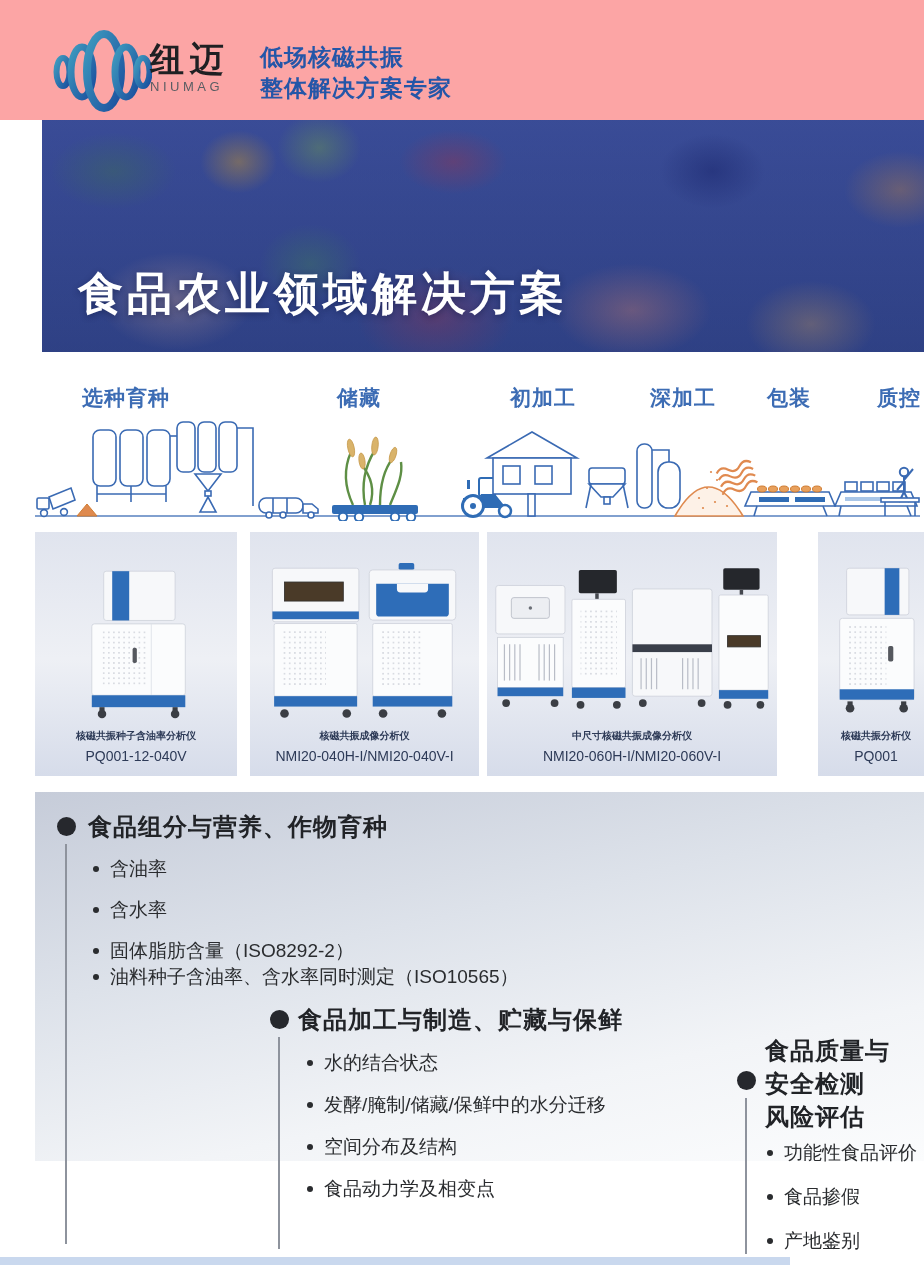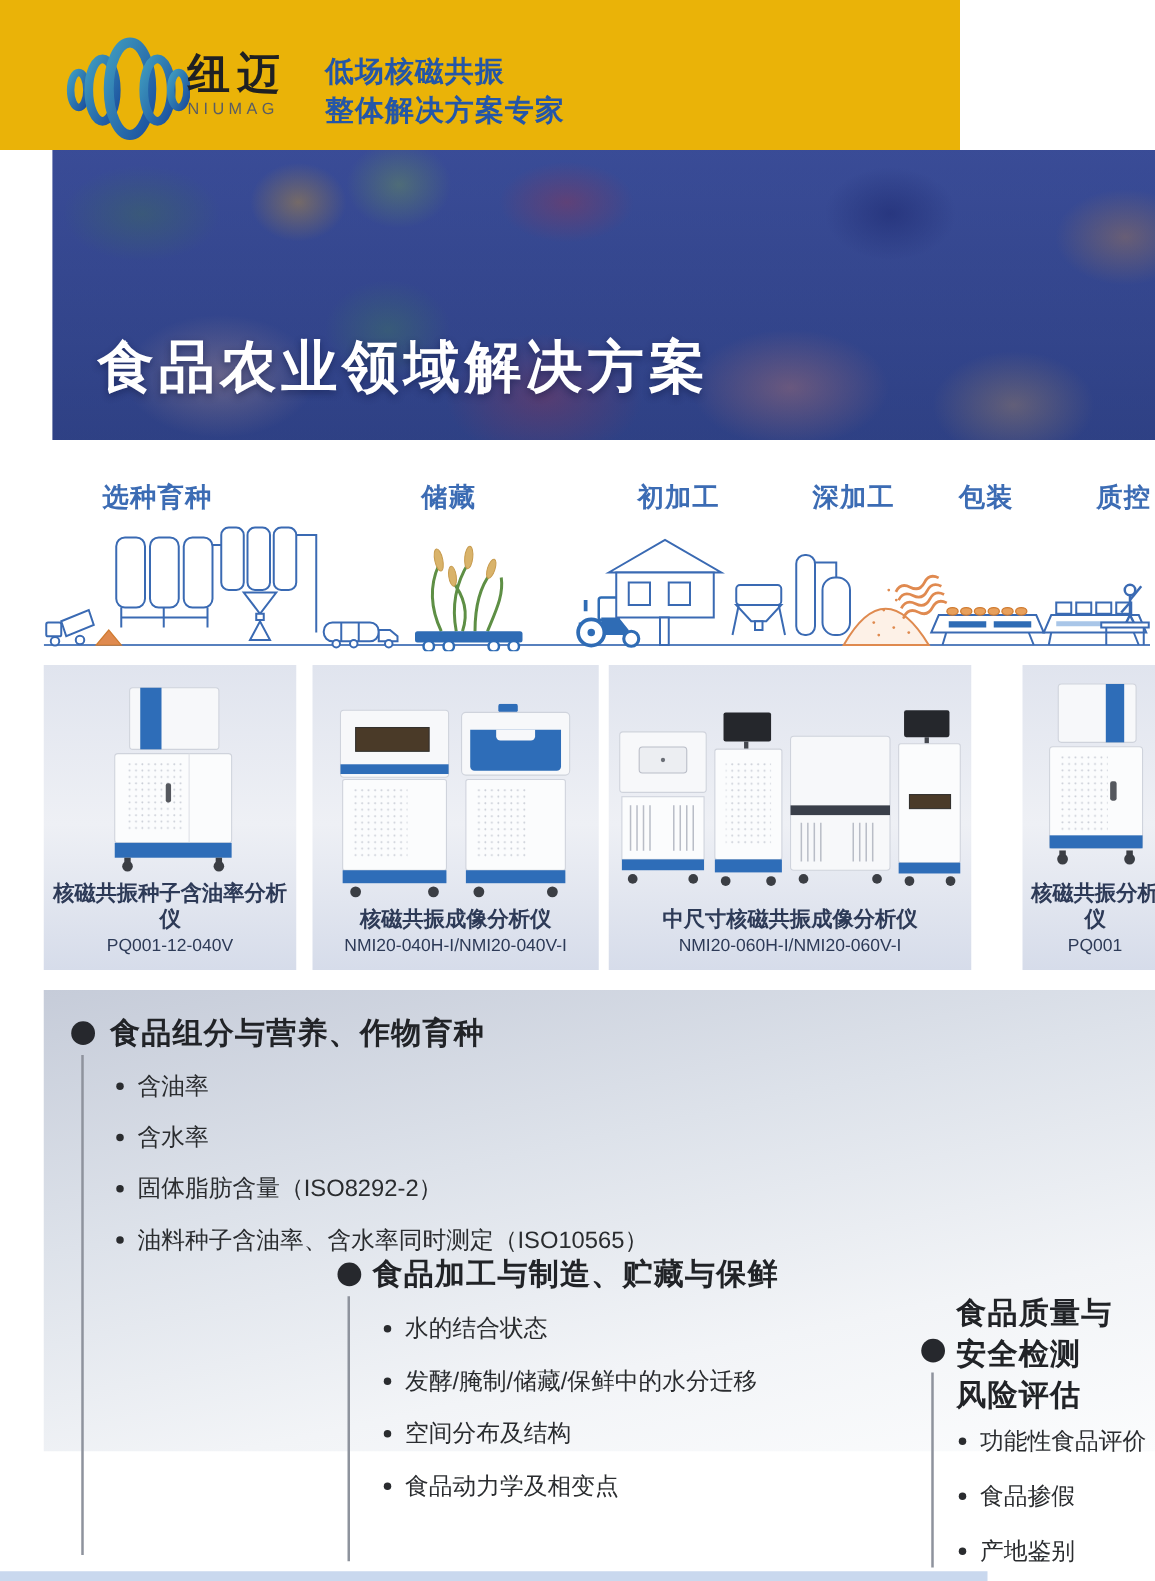--- a/index.html
+++ b/index.html
@@ -1,21 +1,21 @@
 <!DOCTYPE html>
 <html><head>
 <meta charset="utf-8">
 <style>
   html,body{margin:0;padding:0;background:#ffffff;}
   .page{
     position:relative;width:924px;height:1265px;overflow:hidden;background:#fff;
     font-family:"Liberation Sans","DejaVu Sans",sans-serif;
   }
   
-  .header{position:absolute;left:0;top:0;width:768px;height:120px;background:#eab308;}
+  .header{position:absolute;left:0;top:0;width:924px;height:120px;background:#fca5a5;}
   .logo-icon{position:absolute;left:52px;top:28px;}
   .logo-text{position:absolute;left:150px;top:42px;}
   .logo-cn{font-size:34px;font-weight:700;color:#1f2023;letter-spacing:6px;line-height:34px;}
   .logo-en{font-size:13px;color:#5a5d63;letter-spacing:3.5px;margin-top:3px;}
   .tagline{position:absolute;left:260px;top:42px;}
   .tagline div{font-size:23px;font-weight:700;color:#2456a8;line-height:31px;letter-spacing:1px;}
   
   .banner{
     position:absolute;left:30px;top:120px;width:894px;height:232px;overflow:hidden;
     background:
@@ -42,21 +42,21 @@
   .flow-label{position:absolute;top:384px;font-size:21px;font-weight:700;color:#3c6cb4;letter-spacing:1px;}
   .flow-svg{position:absolute;left:35px;top:418px;}
   
   .card{
     position:absolute;top:532px;height:244px;
     background:linear-gradient(180deg,#e0e4ee 0%,#eef0f5 52%,#d6dcea 100%);
     display:flex;flex-direction:column;align-items:center;justify-content:flex-end;
   }
   .card svg{display:block;margin-bottom:2px;}
   .cap{text-align:center;margin-bottom:10px;}
-  .cap .n{font-size:17px;font-weight:700;color:#2d3a57;line-height:21px;}
+  .cap .n{font-size:10px;font-weight:700;color:#2d3a57;line-height:21px;}
   .cap .m{font-size:14px;color:#2d3a57;line-height:20px;}
   
   .panel{
     position:absolute;left:35px;top:792px;width:889px;height:369px;
     background:linear-gradient(168deg,#c6ccd9 0%,#dde2ea 38%,#f2f4f7 72%,#fbfcfd 100%);
   }
   .big-dot{position:absolute;width:19px;height:19px;border-radius:50%;background:#26282d;}
   .vline{position:absolute;width:2px;background:#8e939d;}
   .sec-title{position:absolute;font-size:24px;font-weight:700;color:#212327;letter-spacing:1px;line-height:33px;}
   ul.blist{position:absolute;list-style:none;margin:0;padding:0;}
@@ -411,21 +411,21 @@
     <div class="sec-title" style="left:53px;top:18px">食品组分与营养、作物育种</div>
     <ul class="blist" style="left:58px;top:64px">
       <li style="margin-bottom:15px">
           <span class="b-dot"></span>
           <span>含油率</span>
         </li>
       <li style="margin-bottom:15px">
           <span class="b-dot"></span>
           <span>含水率</span>
         </li>
-      <li style="margin-bottom:15px">
+      <li style="margin-bottom:0">
           <span class="b-dot"></span>
           <span>固体脂肪含量（ISO8292-2）</span>
         </li>
       <li>
           <span class="b-dot"></span>
           <span>油料种子含油率、含水率同时测定（ISO10565）</span>
         </li>
     </ul>
 
     <div class="big-dot" style="left:235px;top:218px"></div>

